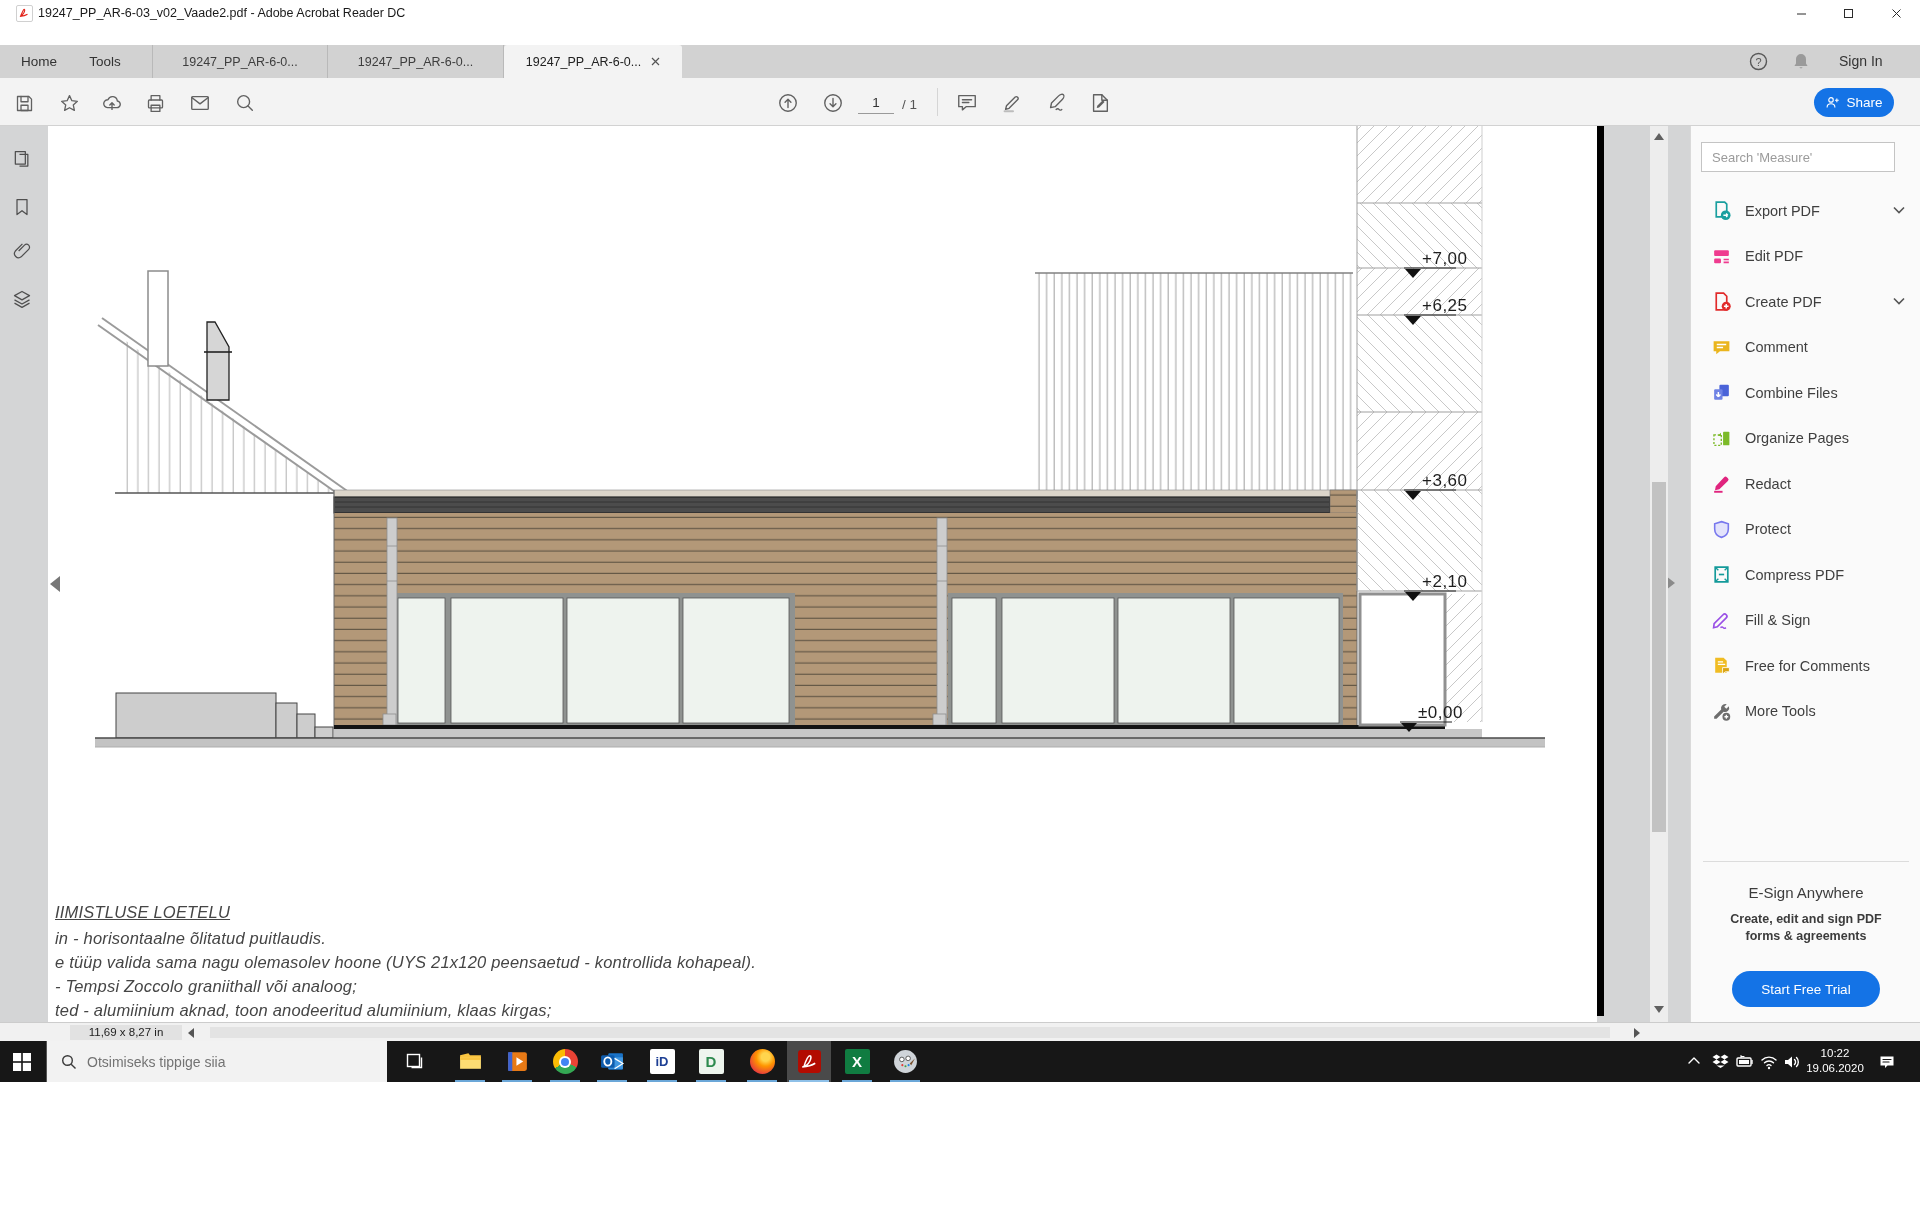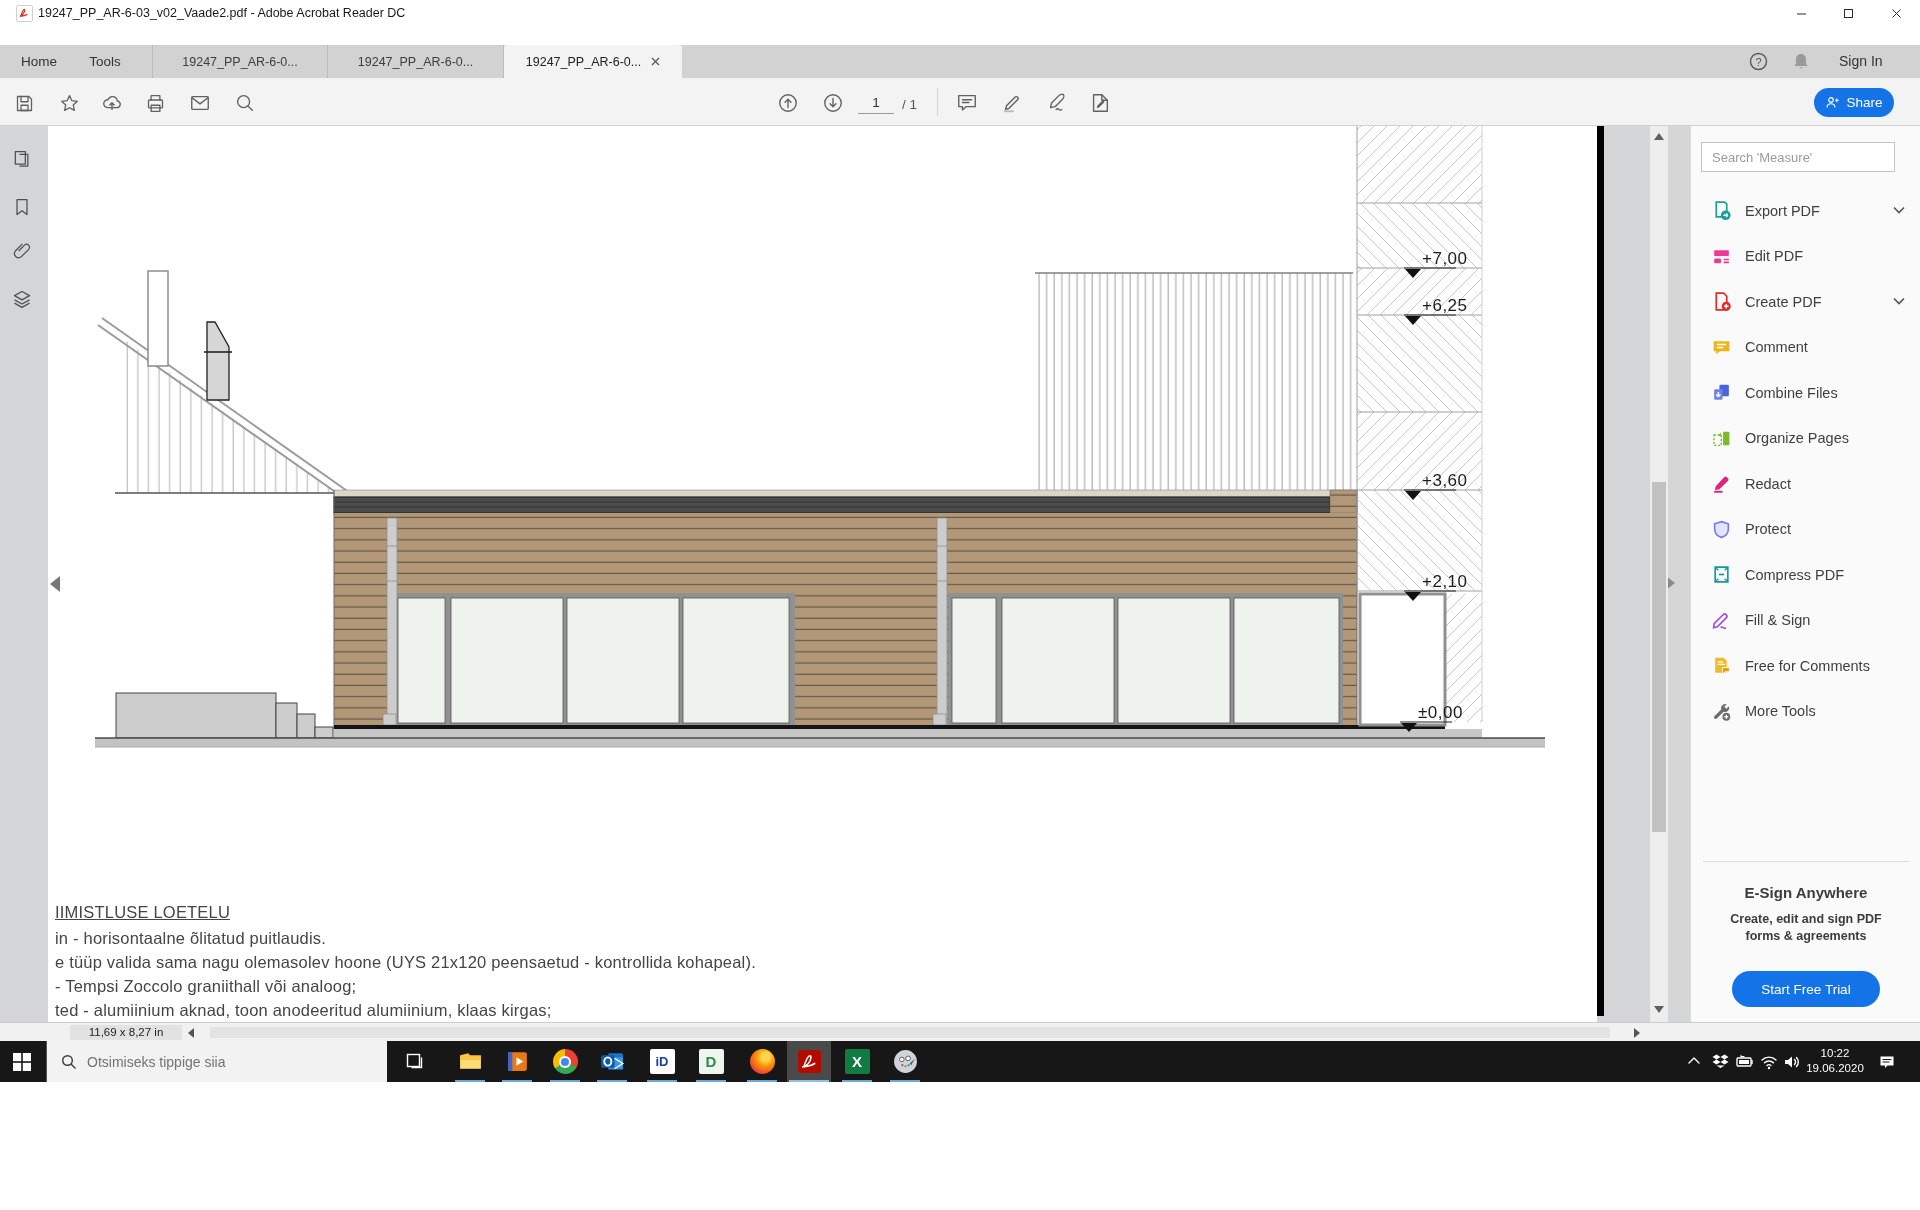--- a/index.html
+++ b/index.html
@@ -33,38 +33,38 @@
 
   
   #work{left:0;top:126px;width:1920px;height:896px;background:#d4d5d6;}
   #pdf-page{left:48px;top:0;width:1549px;height:896px;background:#fff;}
   #page-edge{left:1597px;top:0;width:7px;height:890px;background:#000;}
   .dockicon{left:12px;width:20px;height:20px;}
   .dockicon svg{stroke:#4f4f4f;fill:none;stroke-width:1.5;stroke-linejoin:round;}
   .tri{width:0;height:0;}
 
   
-  .note-line{left:7px;font-size:16.5px;color:#454545;letter-spacing:.2px;white-space:nowrap;}
+  .note-line{left:7px;font-size:16.5px;color:#454545;letter-spacing:.2px;white-space:nowrap;font-style:italic;}
   .note-title{text-decoration:underline;}
 
   
   #vscroll{left:1650px;top:0;width:18px;height:896px;background:#ededed;}
   #vthumb{left:2px;top:356px;width:14px;height:350px;background:#c2c2c2;}
 
   
   #panel{left:1690px;top:0;width:230px;height:896px;background:#fafafa;border-left:1px solid #dadada;box-sizing:border-box;}
   #panel-search{left:10px;top:16px;width:194px;height:30px;border:1px solid #c4c4c4;background:#fff;box-sizing:border-box;font-size:13px;color:#6d28d9;padding:0 10px;outline:none;}
   #panel-search::placeholder{color:#9b9b9b;}
   #panel-list{left:0;top:62px;width:230px;}
   .prow{height:45.5px;display:flex;align-items:center;padding-left:20px;cursor:pointer;position:relative;}
   .prow .picon{width:21px;height:21px;margin-right:13px;flex:0 0 auto;}
   .prow .plabel{font-size:14.5px;color:#3f3f3f;}
   .prow .pchev{position:absolute;right:16px;top:18px;}
   #esign-divider{left:12px;top:735px;width:206px;height:1px;background:#dcdcdc;}
-  #esign-title{left:0;top:758px;width:230px;text-align:center;font-size:15px;font-weight:bold;color:#3c3c3c;}
+  #esign-title{left:0;top:758px;width:230px;text-align:center;font-size:15px;font-weight:normal;color:#3c3c3c;}
   .esign-sub{left:0;width:230px;text-align:center;font-size:12.5px;font-weight:bold;color:#3c3c3c;}
   #esign-btn{left:41px;top:845px;width:148px;height:36px;background:#1473e6;border-radius:18px;color:#fff;font-size:13.5px;display:flex;align-items:center;justify-content:center;cursor:pointer;}
 
   
   #statusrow{left:0;top:1022px;width:1920px;height:19px;background:#f1f1f1;border-top:1px solid #cccccc;box-sizing:border-box;}
   #size-box{left:70px;top:2px;width:112px;height:15px;background:#e2e2e2;text-align:center;font-size:11.5px;color:#222;line-height:15px;}
   #hthumb{left:210px;top:4px;width:1400px;height:11px;background:#e3e3e3;}
 
   
   #taskbar{left:0;top:1041px;width:1920px;height:41px;background:#171717;}

